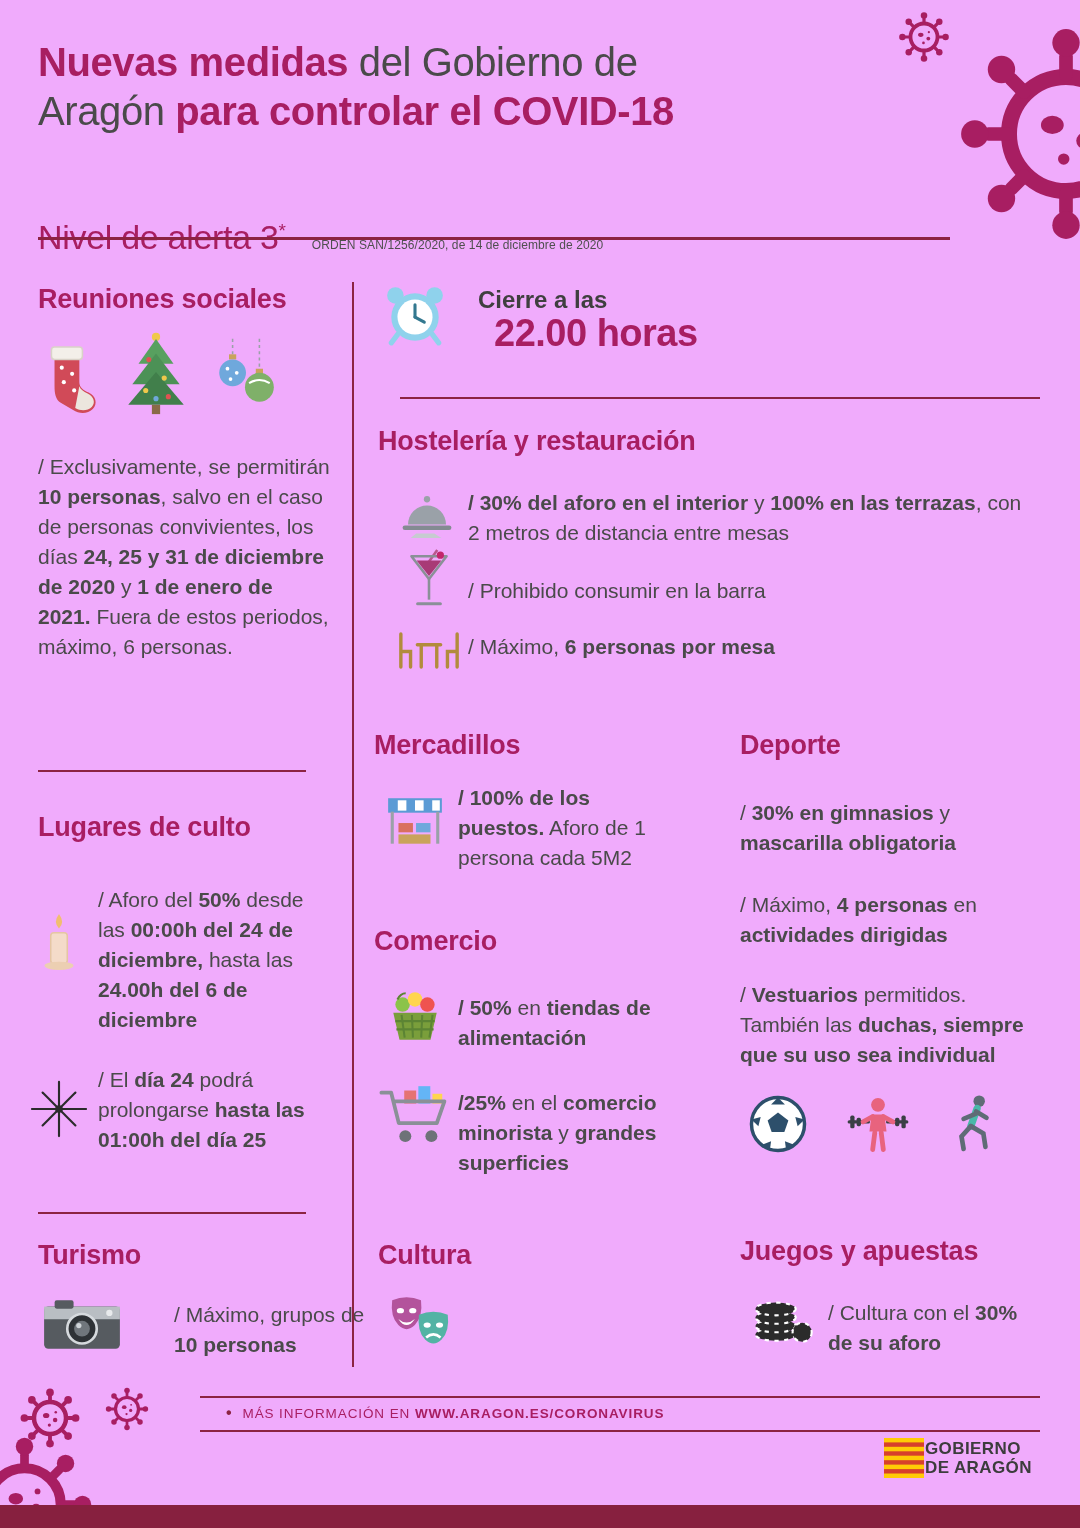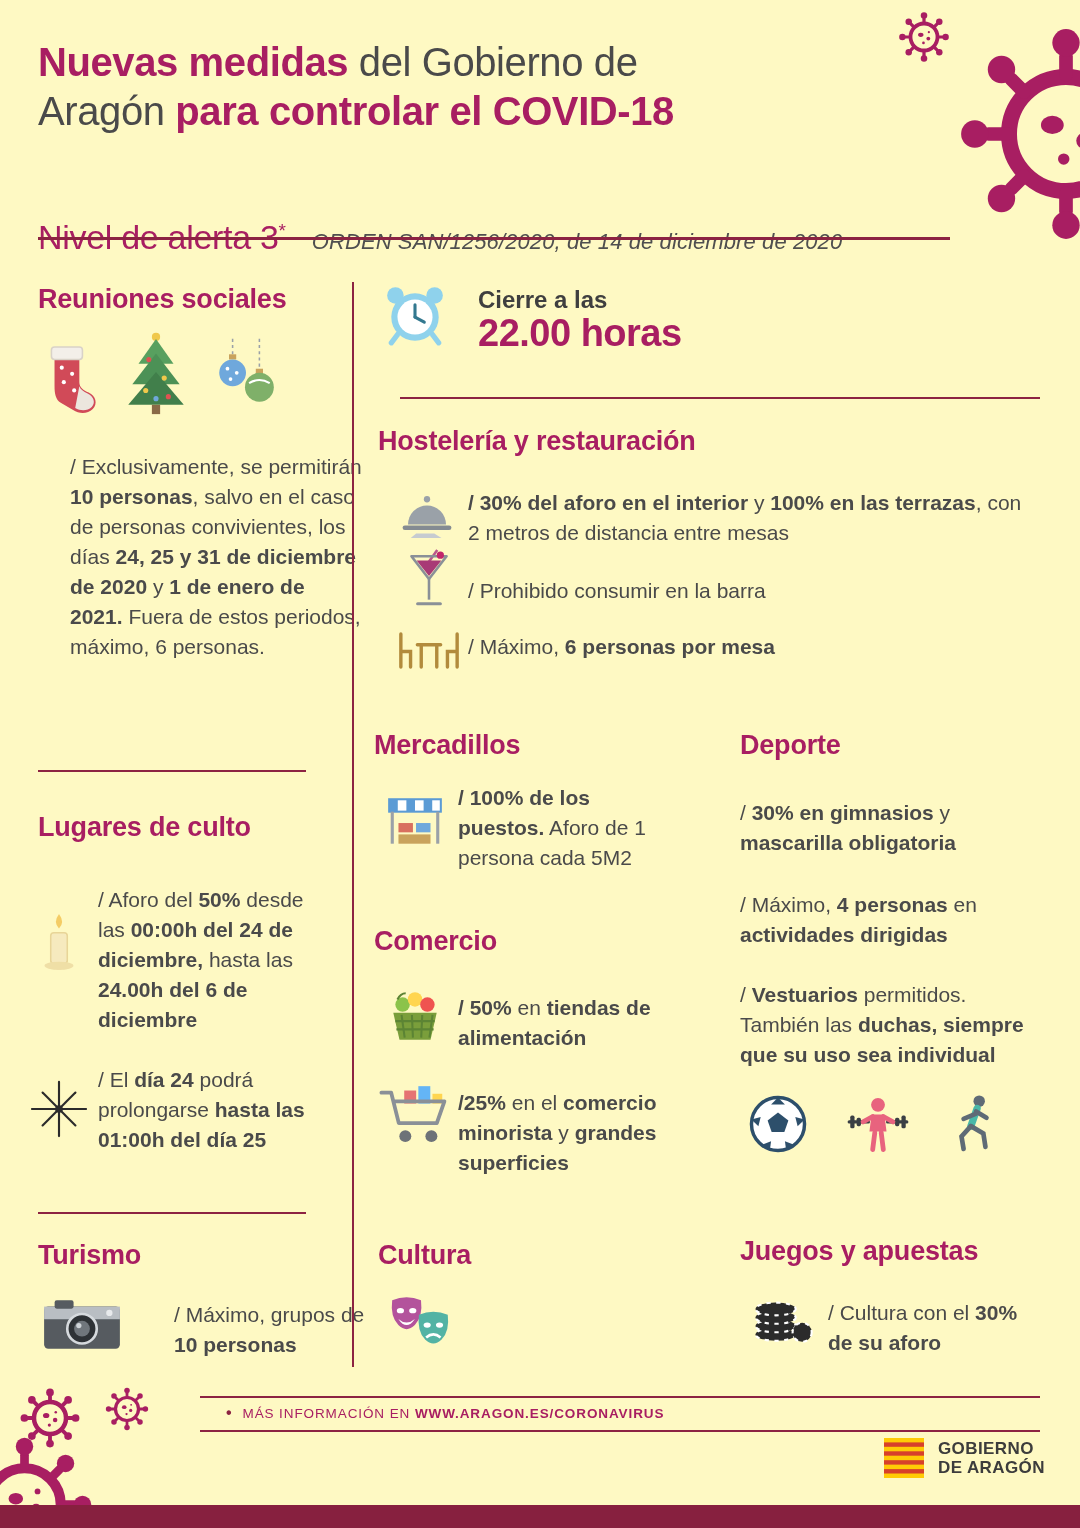--- a/index.html
+++ b/index.html
@@ -12,21 +12,21 @@
   body{
     background:#dddddd;
     font-family:"Liberation Sans","DejaVu Sans",sans-serif;
     color:var(--dark);
   }
   .page{
     position:relative;
     width:1080px;
     height:1528px;
     margin:0 auto;
-    background:#fef9c3;
+    background:#f0abfc;
     overflow:hidden;
   }
   .abs{position:absolute;}
   .b{font-weight:700;}
   .c-magenta{color:var(--magenta);}
   .c-dark{color:var(--dark);}
   .title-line{
     font-size:40px;
     line-height:1.22;
     font-weight:400;
@@ -36,22 +36,21 @@
   }
   .alert-row{display:flex;align-items:baseline;gap:26px;}
   .alert-level{
     font-size:34px;
     font-weight:400;
     color:var(--magenta);
     letter-spacing:-0.3px;
   }
   .alert-level sup{font-size:19px;}
   .order-ref{
-    font-size:22px;
-    font-style:italic;
+    font-size:12px;
     color:#4f4f4f;
     letter-spacing:0.1px;
   }
   .heading{
     font-size:27px;
     font-weight:700;
     color:var(--magenta);
     letter-spacing:-0.2px;
   }
   .body-text{
@@ -64,21 +63,21 @@
   .vline{background:var(--maroon);width:2px;}
   .closure-lead{font-size:24px;font-weight:700;color:#3f3f3f;}
   .closure-time{font-size:38px;font-weight:700;color:var(--magenta);letter-spacing:-0.5px;}
   .closure-tail{font-size:22px;font-weight:700;color:#3f3f3f;}
   .closure-line2{display:flex;align-items:baseline;gap:10px;white-space:nowrap;}
   .footer-info{
     display:flex;align-items:center;gap:10px;
     font-size:13.5px;letter-spacing:0.9px;color:var(--magenta);
   }
   .footer-bullet{color:var(--maroon);font-size:16px;font-weight:700;}
-  .logo{display:flex;align-items:center;gap:14px;}
+  .logo{display:flex;align-items:center;gap:1px;}
   .logo-text{
     font-size:17px;font-weight:700;color:#3c3c3c;
     line-height:1.12;letter-spacing:0.4px;
   }
   .bottom-bar{background:#87203f;}
   svg{display:block;}
 </style>
 </head>
 <body>
 
@@ -172,21 +171,21 @@
           <circle cx="15" cy="29" r="1.8"></circle>
           <circle cx="24" cy="33" r="1.8"></circle>
           <circle cx="18" cy="39" r="1.8"></circle>
         </g>
       <rect x="42.5" y="29" width="7" height="5" fill="#c9a35c"></rect>
       <circle cx="46" cy="47" r="14" fill="#7fb069"></circle>
       <path d="M36 43 q10 -6 20 0" stroke="#ffffff" stroke-width="2" fill="none"></path>
     </svg>
   </div>
 
-  <p class="abs body-text" style="left:38px;top:452px;width:292px;margin-left:32px;"><span>/ Exclusivamente, se permitirán </span><span class="b">10 personas</span><span>, salvo en el caso de personas convivientes, los días </span><span class="b">24, 25 y 31 de diciembre de 2020</span><span> y </span><span class="b">1 de enero de 2021.</span><span> Fuera de estos periodos, máximo, 6 personas.</span></p>
+  <p class="abs body-text" style="left:38px;top:452px;width:292px;"><span>/ Exclusivamente, se permitirán </span><span class="b">10 personas</span><span>, salvo en el caso de personas convivientes, los días </span><span class="b">24, 25 y 31 de diciembre de 2020</span><span> y </span><span class="b">1 de enero de 2021.</span><span> Fuera de estos periodos, máximo, 6 personas.</span></p>
 
   <div class="abs thin-rule" style="left:38px;top:770px;width:268px;"></div>
 
   <div class="abs heading" style="left:38px;top:812px;">Lugares de culto</div>
 
   <svg class="abs" style="left:38px;top:912px;opacity:0.8;" width="42" height="60" viewBox="0 0 40 58">
     <path d="M20 2 q6 8 0 14 q-6 -6 0 -14 z" fill="#f2c24e"></path>
     <rect x="12" y="20" width="16" height="30" rx="3" fill="#f5e7bd" stroke="#e3cd8e" stroke-width="1.5"></rect>
     <ellipse cx="20" cy="52" rx="14" ry="4" fill="#ecd9a0"></ellipse>
   </svg>
@@ -228,21 +227,21 @@
         <line x1="49" y1="51" x2="55" y2="59"></line>
     </g>
     <circle cx="32" cy="34" r="23" fill="#8fd2ec"></circle>
     <circle cx="32" cy="34" r="17" fill="#ffffff"></circle>
     <g stroke="#33788f" stroke-width="3" stroke-linecap="round">
       <line x1="32" y1="34" x2="32" y2="22"></line>
         <line x1="32" y1="34" x2="41" y2="39"></line>
     </g>
   </svg>
   <div class="abs closure-lead" style="left:478px;top:286px;">Cierre a las</div>
-  <div class="abs closure-line2" style="left:478px;top:312px;align-items:flex-end;">
+  <div class="abs closure-line2" style="left:494px;top:312px;align-items:flex-end;">
     <span class="closure-time">22.00 horas</span>
   </div>
 
   <div class="abs thin-rule" style="left:400px;top:397px;width:640px;"></div>
 
   <div class="abs heading" style="left:378px;top:426px;">Hostelería y restauración</div>
 
   <svg class="abs" style="left:398px;top:492px;" width="58" height="47" viewBox="0 0 64 52">
     <circle cx="32" cy="8" r="3.5" fill="#9aa1a8"></circle>
     <path d="M11 36 a21 21 0 0 1 42 0 Z" fill="#9aa1a8"></path>

